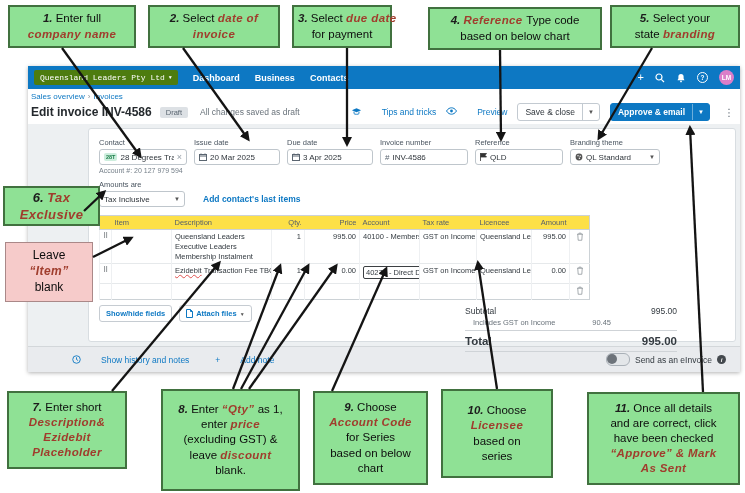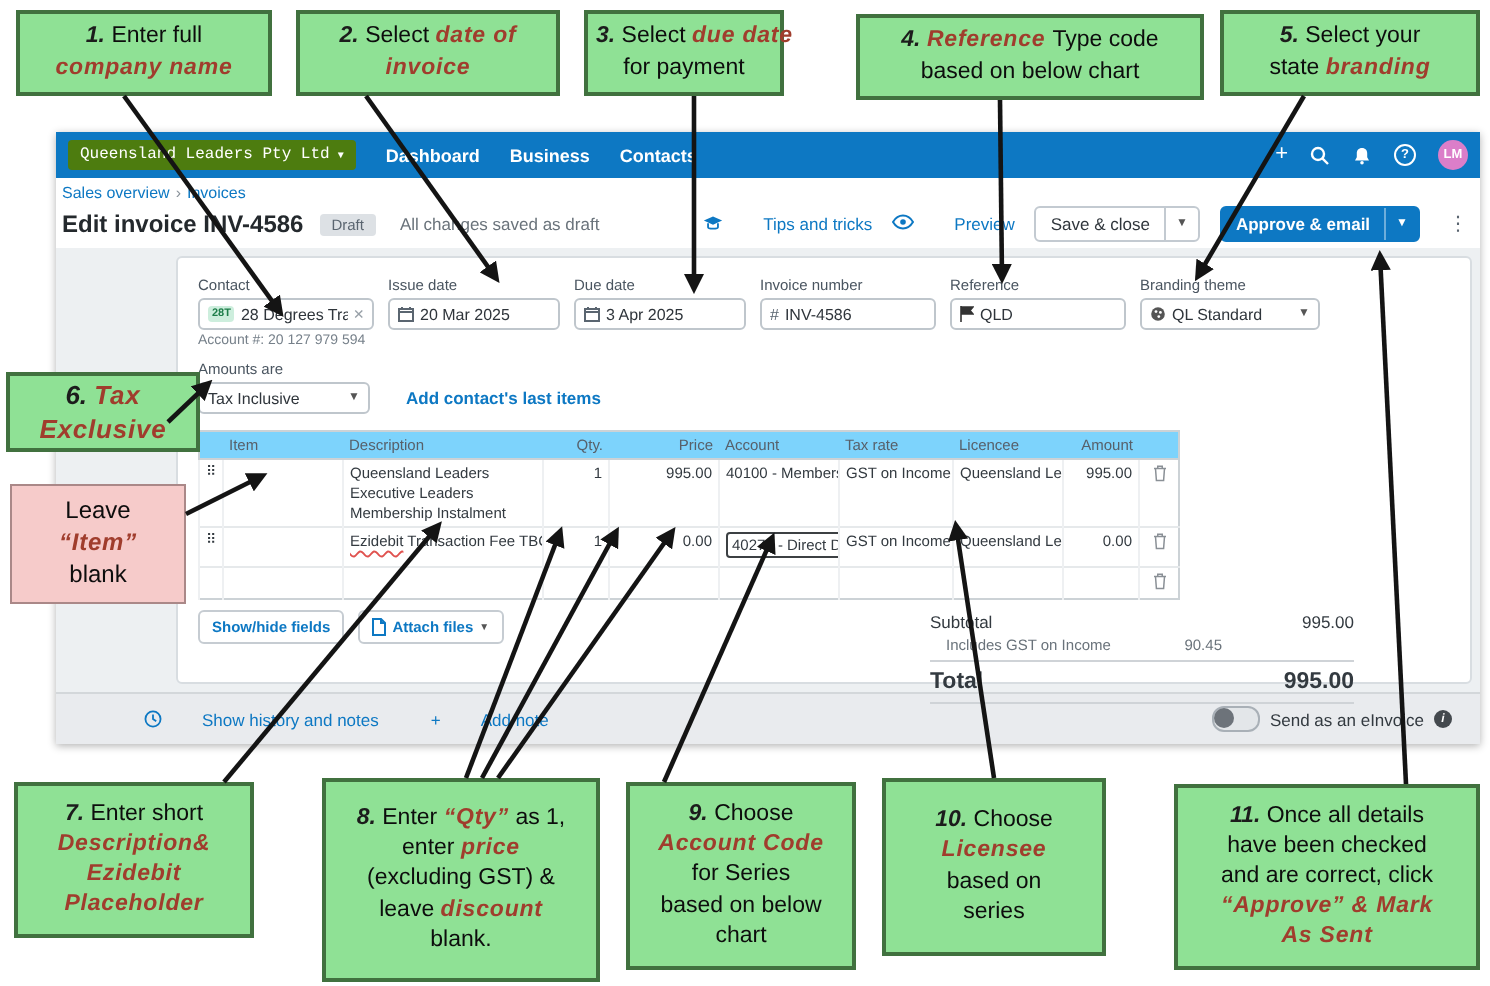--- a/index.html
+++ b/index.html
@@ -76,21 +76,21 @@
   .cbadge{background:#cdeedd;color:#1e7e4a;font-size:5.5px;font-weight:bold;padding:1px 2px;border-radius:2px;}
   .clear-x{margin-left:auto;color:#98a0a8;font-size:9px;}
   .ficon{color:#5a6570;font-size:8px;display:flex;align-items:center;}
   .fcaret{margin-left:auto;font-size:6px;color:#555;}
   .acct-note{font-size:7px;color:#76808a;margin-top:2px;}
   .amountsrow{display:flex;align-items:flex-end;margin-top:6px;gap:18px;}
   .bluelink{color:#0d78c3;font-size:8.5px;font-weight:bold;}
   
   table.items{border-collapse:collapse;table-layout:fixed;width:490px;margin-top:8px;
        border:1px solid #ccd2d6;font-size:7.5px;}
-  table.items th{font-size:7.5px;font-weight:normal;color:#57606a;background:#7dd3fc;
+  table.items th{font-size:7.5px;font-weight:normal;color:#57606a;background:#fde047;
        border-bottom:1px solid #ccd2d6;padding:2px 3px;text-align:left;white-space:nowrap;overflow:hidden;}
   table.items td{border-top:1px solid #e6e9eb;border-left:1px solid #eef0f2;padding:2px 3px;
        color:#333a40;vertical-align:top;white-space:nowrap;overflow:hidden;}
   table.items th.r,table.items td.r{text-align:right;}
   .desc-wrap{white-space:normal;line-height:1.3;}
   .drag{color:#b4bac0;font-size:7px;text-align:center;}
   .acct-hilite{border:1px solid #3c4043;border-radius:2px;padding:1px 2px;display:inline-block;
        max-width:52px;overflow:hidden;white-space:nowrap;}
   .wavy{text-decoration:underline;text-decoration-style:wavy;text-decoration-color:#e0524f;text-underline-offset:1px;}
   
@@ -450,22 +450,22 @@
       <div class="co-line"><span class="seg-p">chart</span></div>
     </div>
   <div class="callout" id="co10">
       <div class="co-line"><span class="seg-n">10. </span><span class="seg-p">Choose</span></div>
       <div class="co-line"><span class="seg-e">Licensee</span></div>
       <div class="co-line"><span class="seg-p">based on</span></div>
       <div class="co-line"><span class="seg-p">series</span></div>
     </div>
   <div class="callout" id="co11">
       <div class="co-line"><span class="seg-n">11. </span><span class="seg-p">Once all details</span></div>
+      <div class="co-line"><span class="seg-p">and are correct, click</span></div>
       <div class="co-line"><span class="seg-p">have been checked</span></div>
-      <div class="co-line"><span class="seg-p">and are correct, click</span></div>
       <div class="co-line"><span class="seg-e">“Approve” &amp; Mark</span></div>
       <div class="co-line"><span class="seg-e">As Sent</span></div>
     </div>
 
   <svg class="arrows" width="745" height="493">
     <defs>
       <marker id="ah" viewBox="0 0 10 10" refX="7" refY="5" markerWidth="4.4" markerHeight="4.4" orient="auto-start-reverse">
         <path d="M0,0 L10,5 L0,10 z" fill="#141414"></path>
       </marker>
     </defs>

